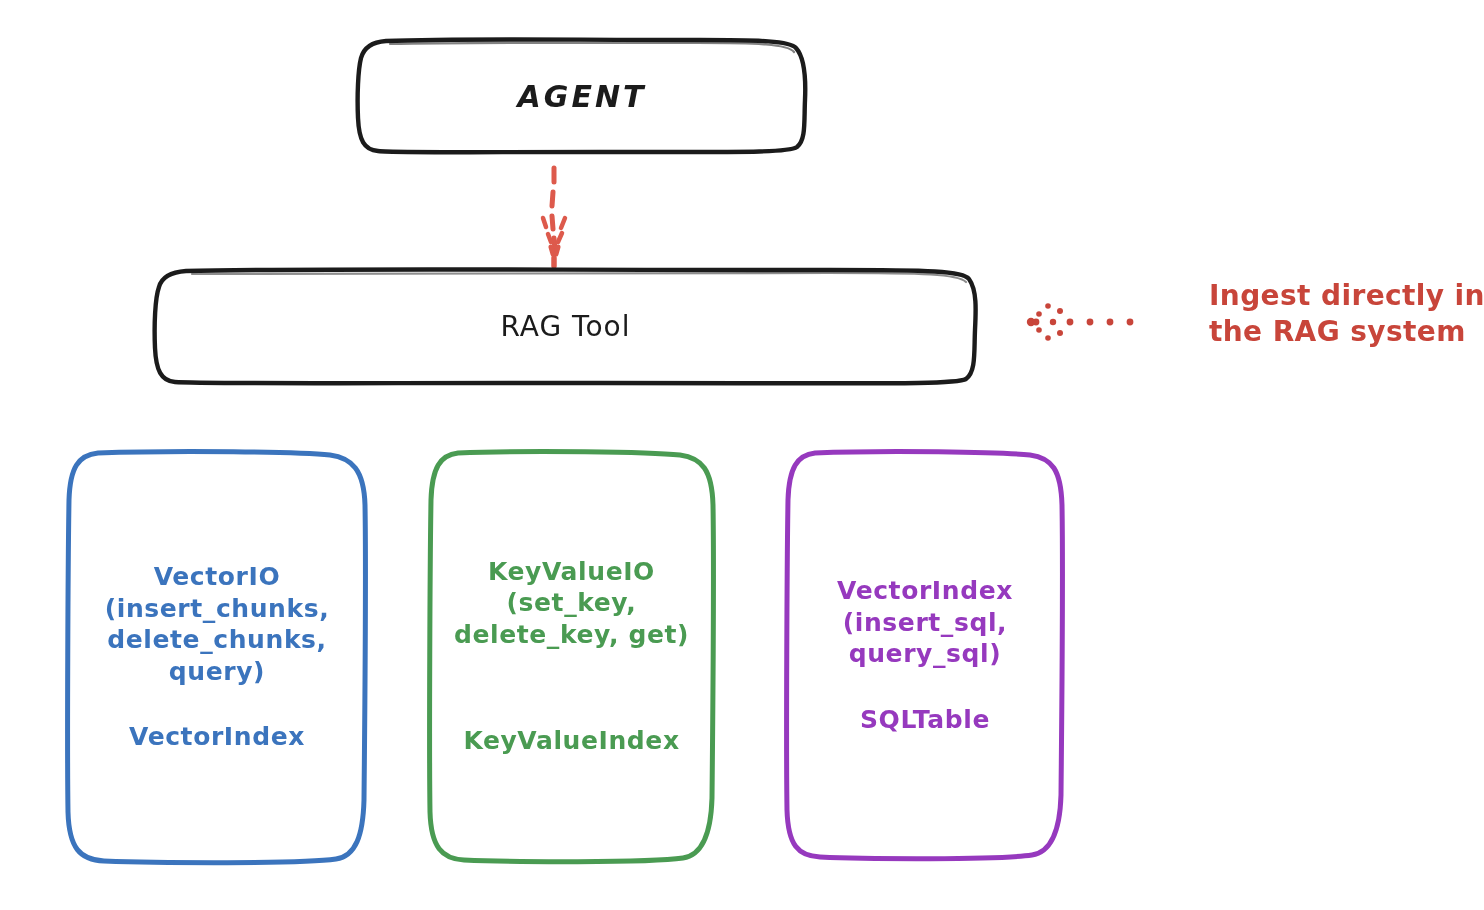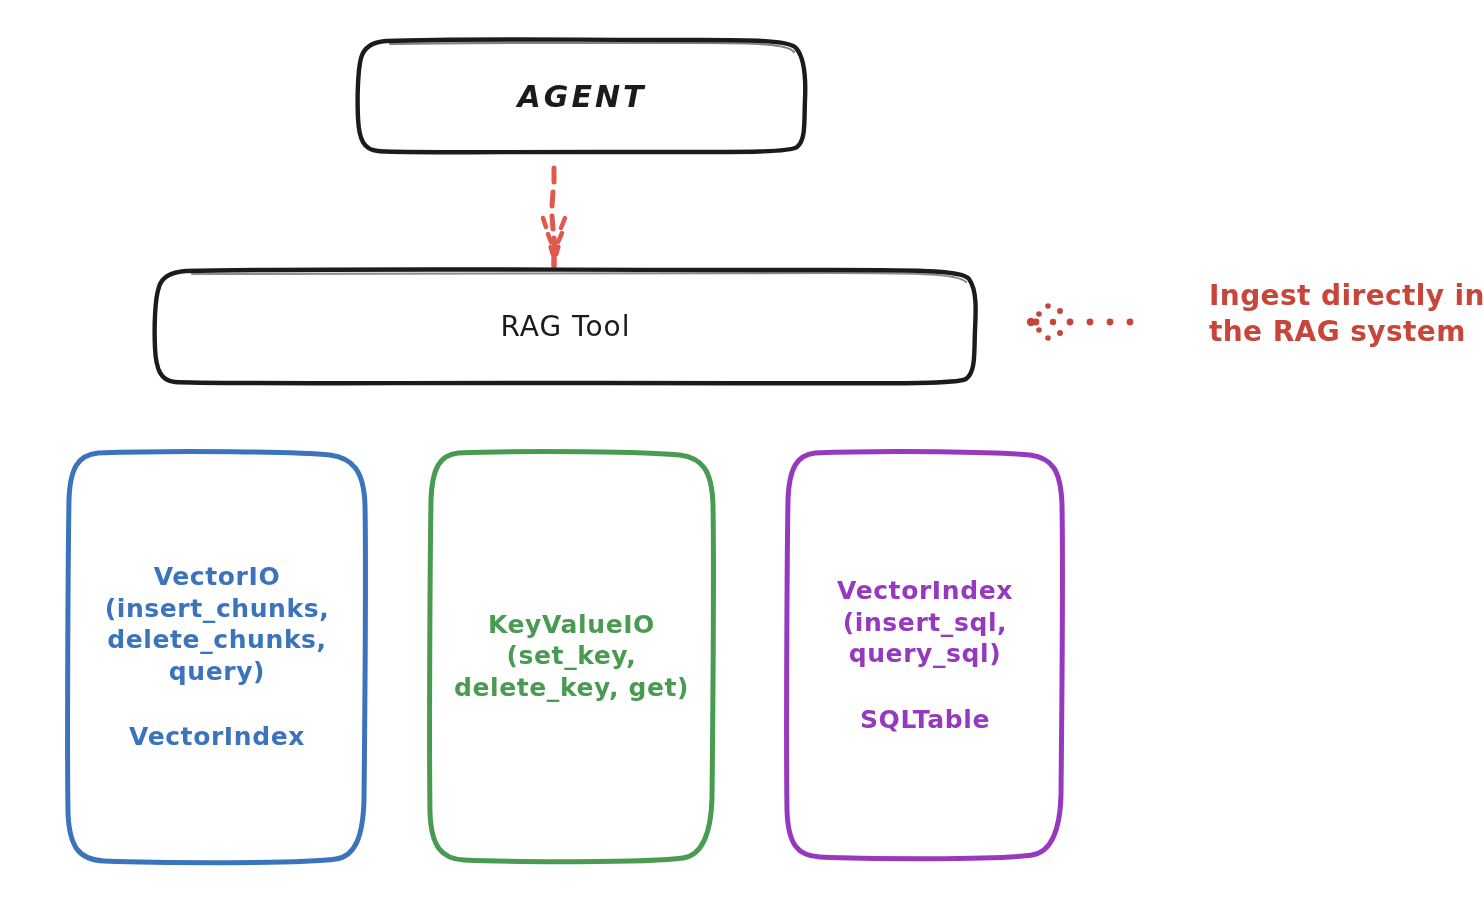--- a/index.html
+++ b/index.html
@@ -207,20 +207,21 @@
 (insert_chunks,
 delete_chunks,
 query)</div>
     <div class="store-index">VectorIndex</div>
   </div>
 
   <div class="node-label store-label keyvalue-label">
     <div class="store-ops">KeyValueIO
 (set_key,
 delete_key, get)</div>
+    <div class="store-index">KeyValueIndex</div>
   </div>
 
   <div class="node-label store-label relational-label">
     <div class="store-ops">VectorIndex
 (insert_sql,
 query_sql)</div>
     <div class="store-index">SQLTable</div>
   </div>
 
   <div class="annotation">Ingest directly into

